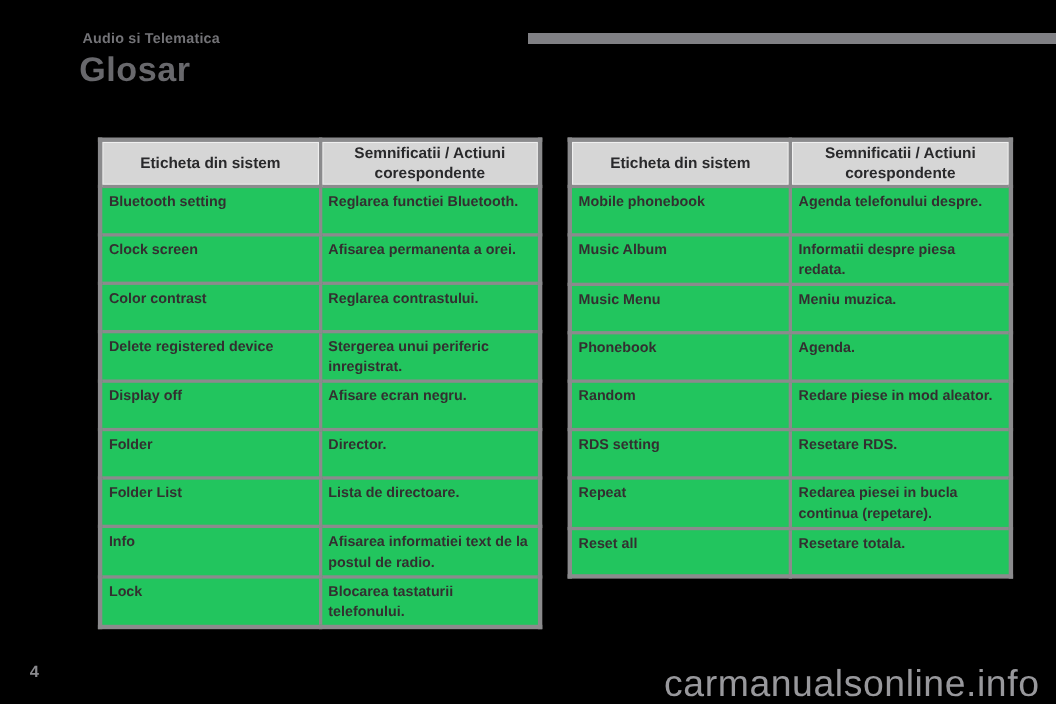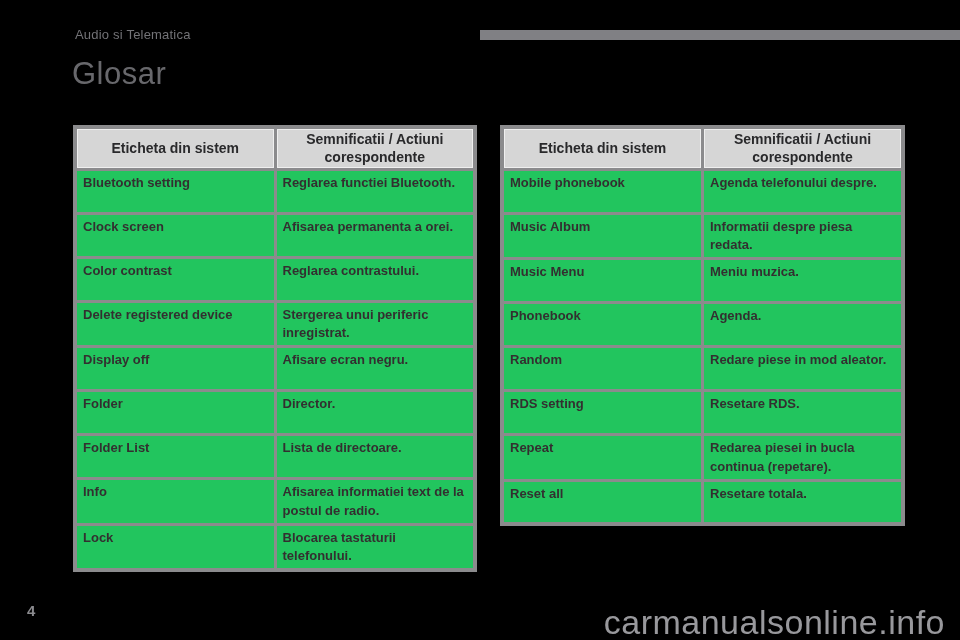--- a/index.html
+++ b/index.html
@@ -16,46 +16,46 @@
   html,body{background:#000;}
   .page{
     position:relative;
     width:960px;height:640px;
     background:var(--background,#000);
     font-family:"Liberation Sans","DejaVu Sans",sans-serif;
     overflow:hidden;
   }
   .breadcrumb{
     position:absolute;left:75px;top:27px;
-    font-size:13px;font-weight:normal;
+    font-size:13px;font-weight:bold;
     color:var(--muted_text,#737377);
     letter-spacing:.2px;
   }
   .top-bar{
     position:absolute;left:480px;top:30px;
     width:480px;height:10px;
     background:var(--bar,#808084);
   }
   .page-title{
-    position:absolute;left:72px;top:56px;
-    font-size:31px;font-weight:normal;
+    position:absolute;left:72px;top:46px;
+    font-size:31px;font-weight:bold;
     color:var(--title_text,#68686c);
     letter-spacing:.5px;
   }
   table.glossary{
     position:absolute;top:125px;
     border-collapse:collapse;
     table-layout:fixed;
   }
   table.glossary.left{left:73px;width:404px;}
   table.glossary.right{left:500px;width:405px;}
   table.glossary th,table.glossary td{
     border:3px solid var(--border,#8b8b8d);
   }
-  table.glossary{border:4px solid var(--border,#8b8b8d);}
+  table.glossary{border:4px solid var(--border,#8b8b8d);margin-left:16px;}
   table.glossary th{
     background:var(--header_bg,#d6d6d6);
     box-shadow:inset 0 0 0 1px #efefef;
     color:#29292b;
     font-size:14px;font-weight:bold;
     text-align:center;vertical-align:middle;
     height:40px;line-height:1.25;
     padding:2px 4px;
   }
   table.glossary td{

